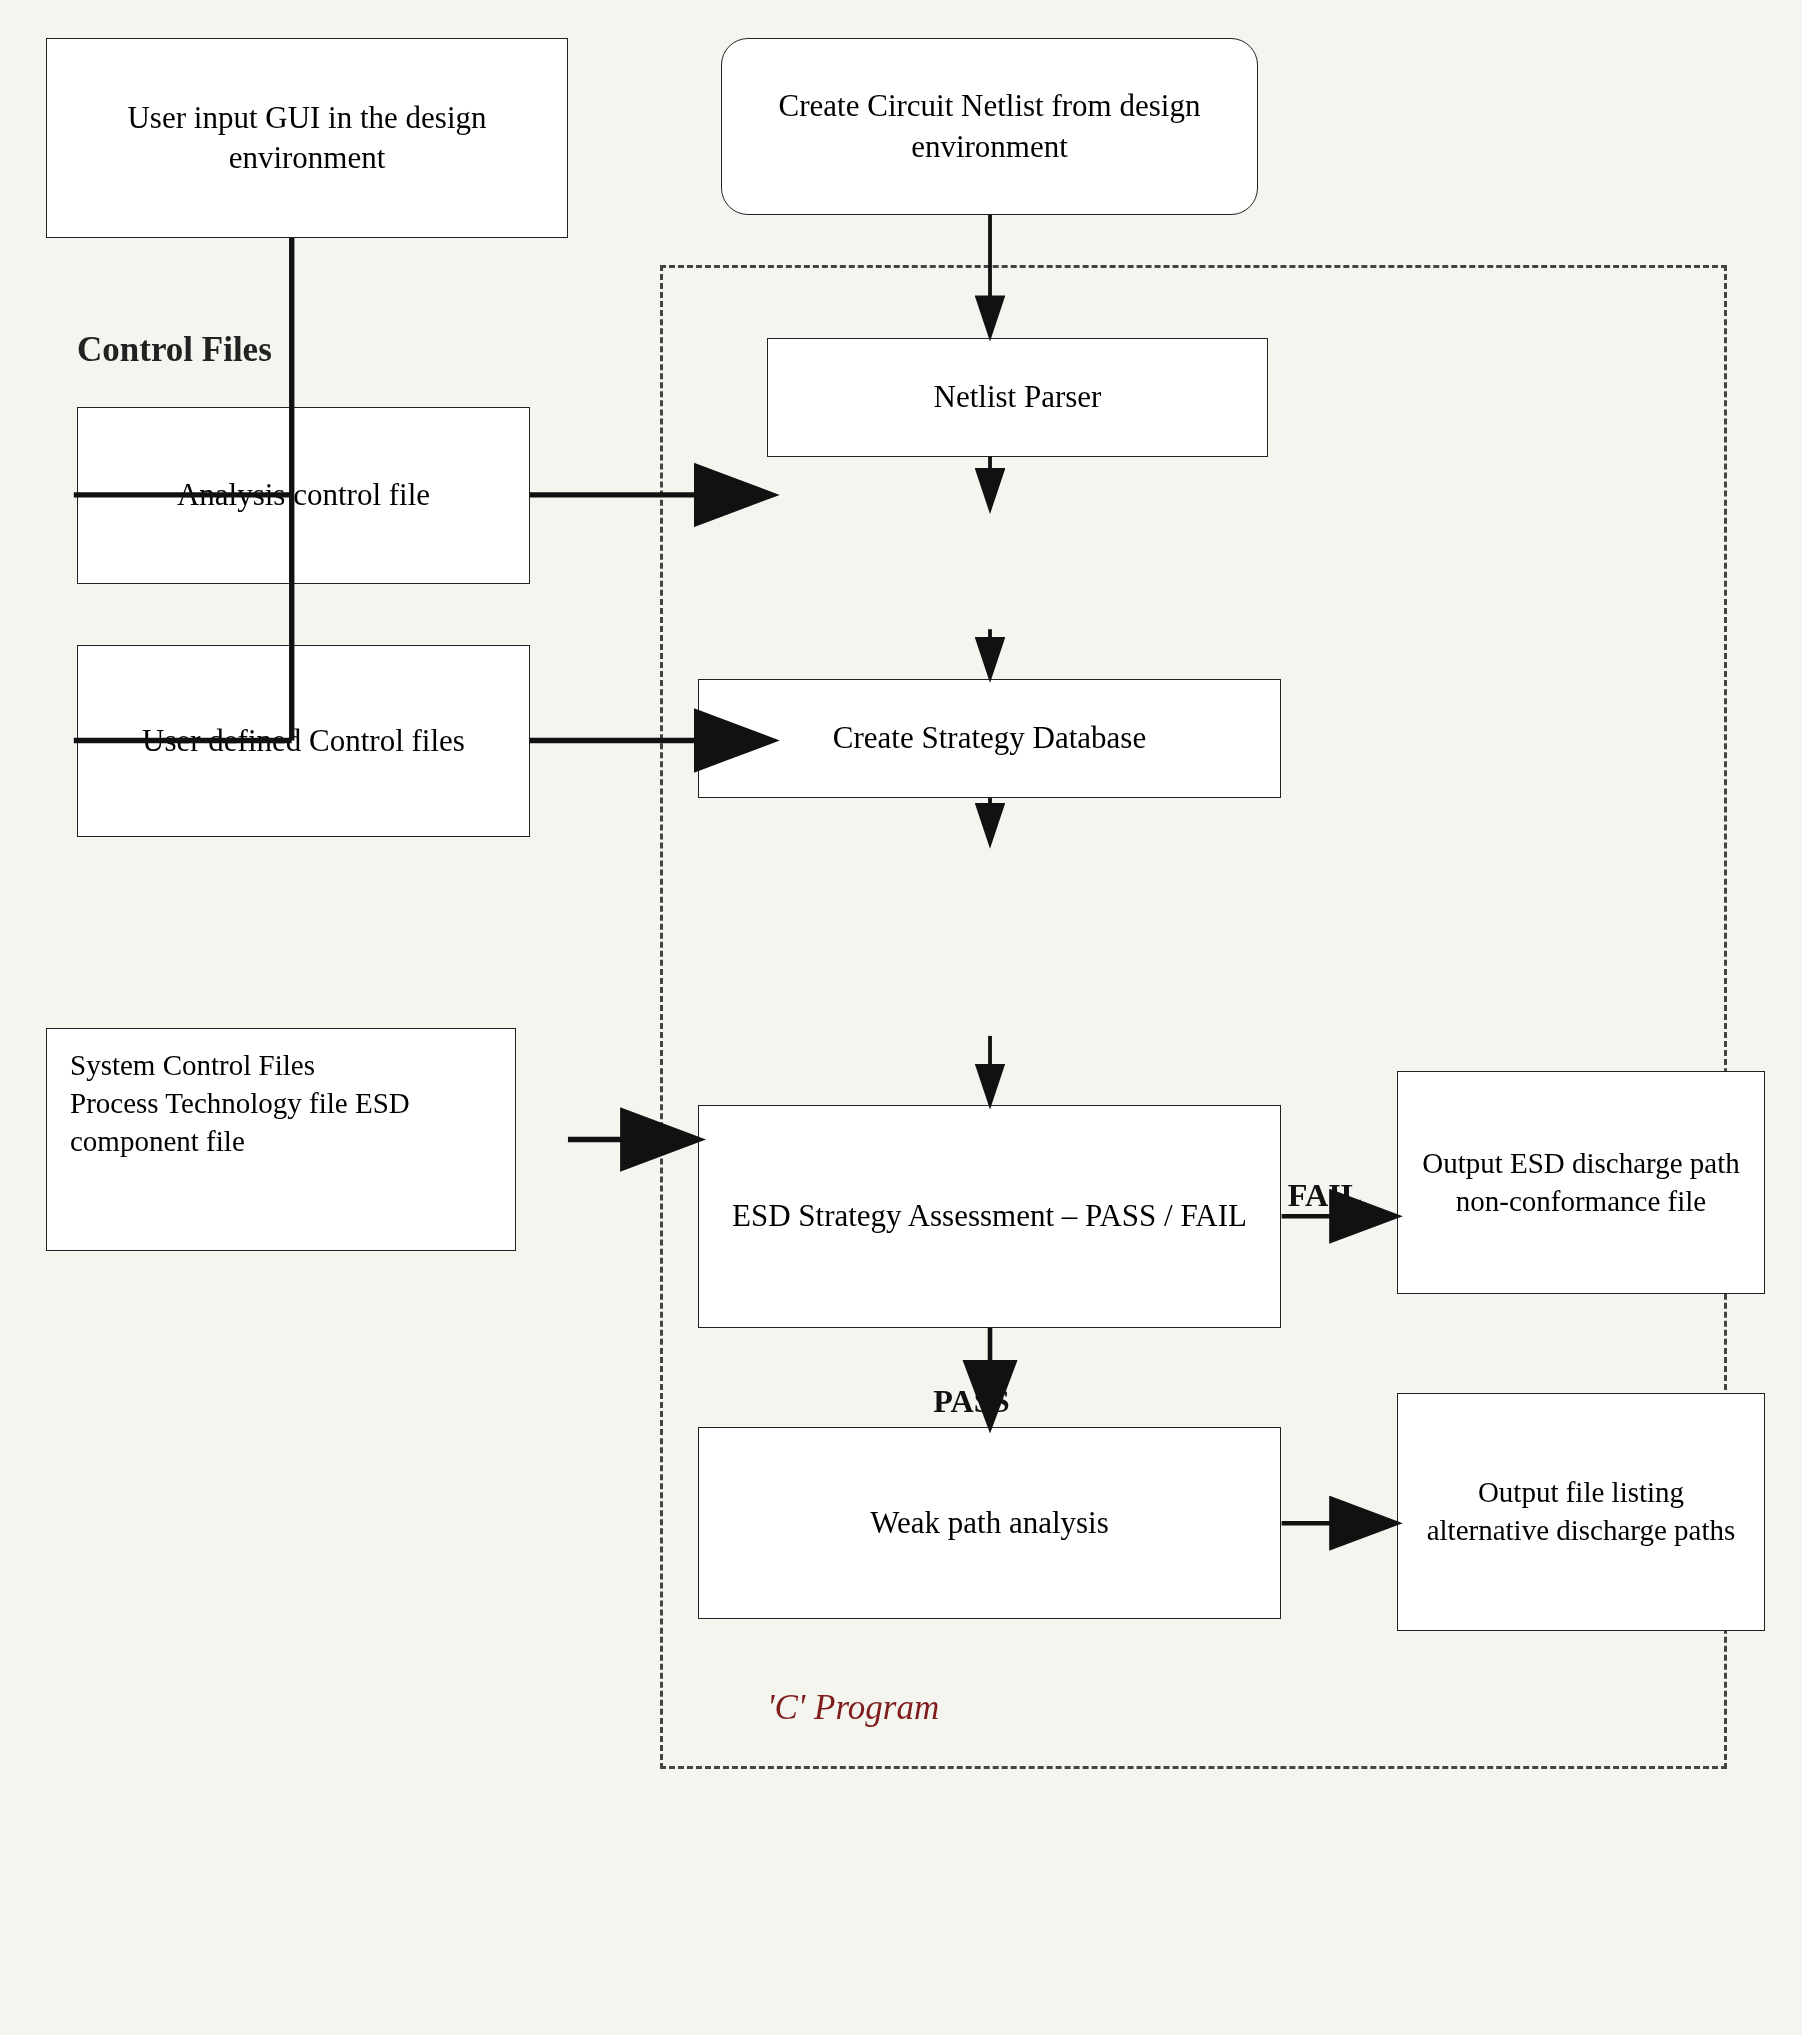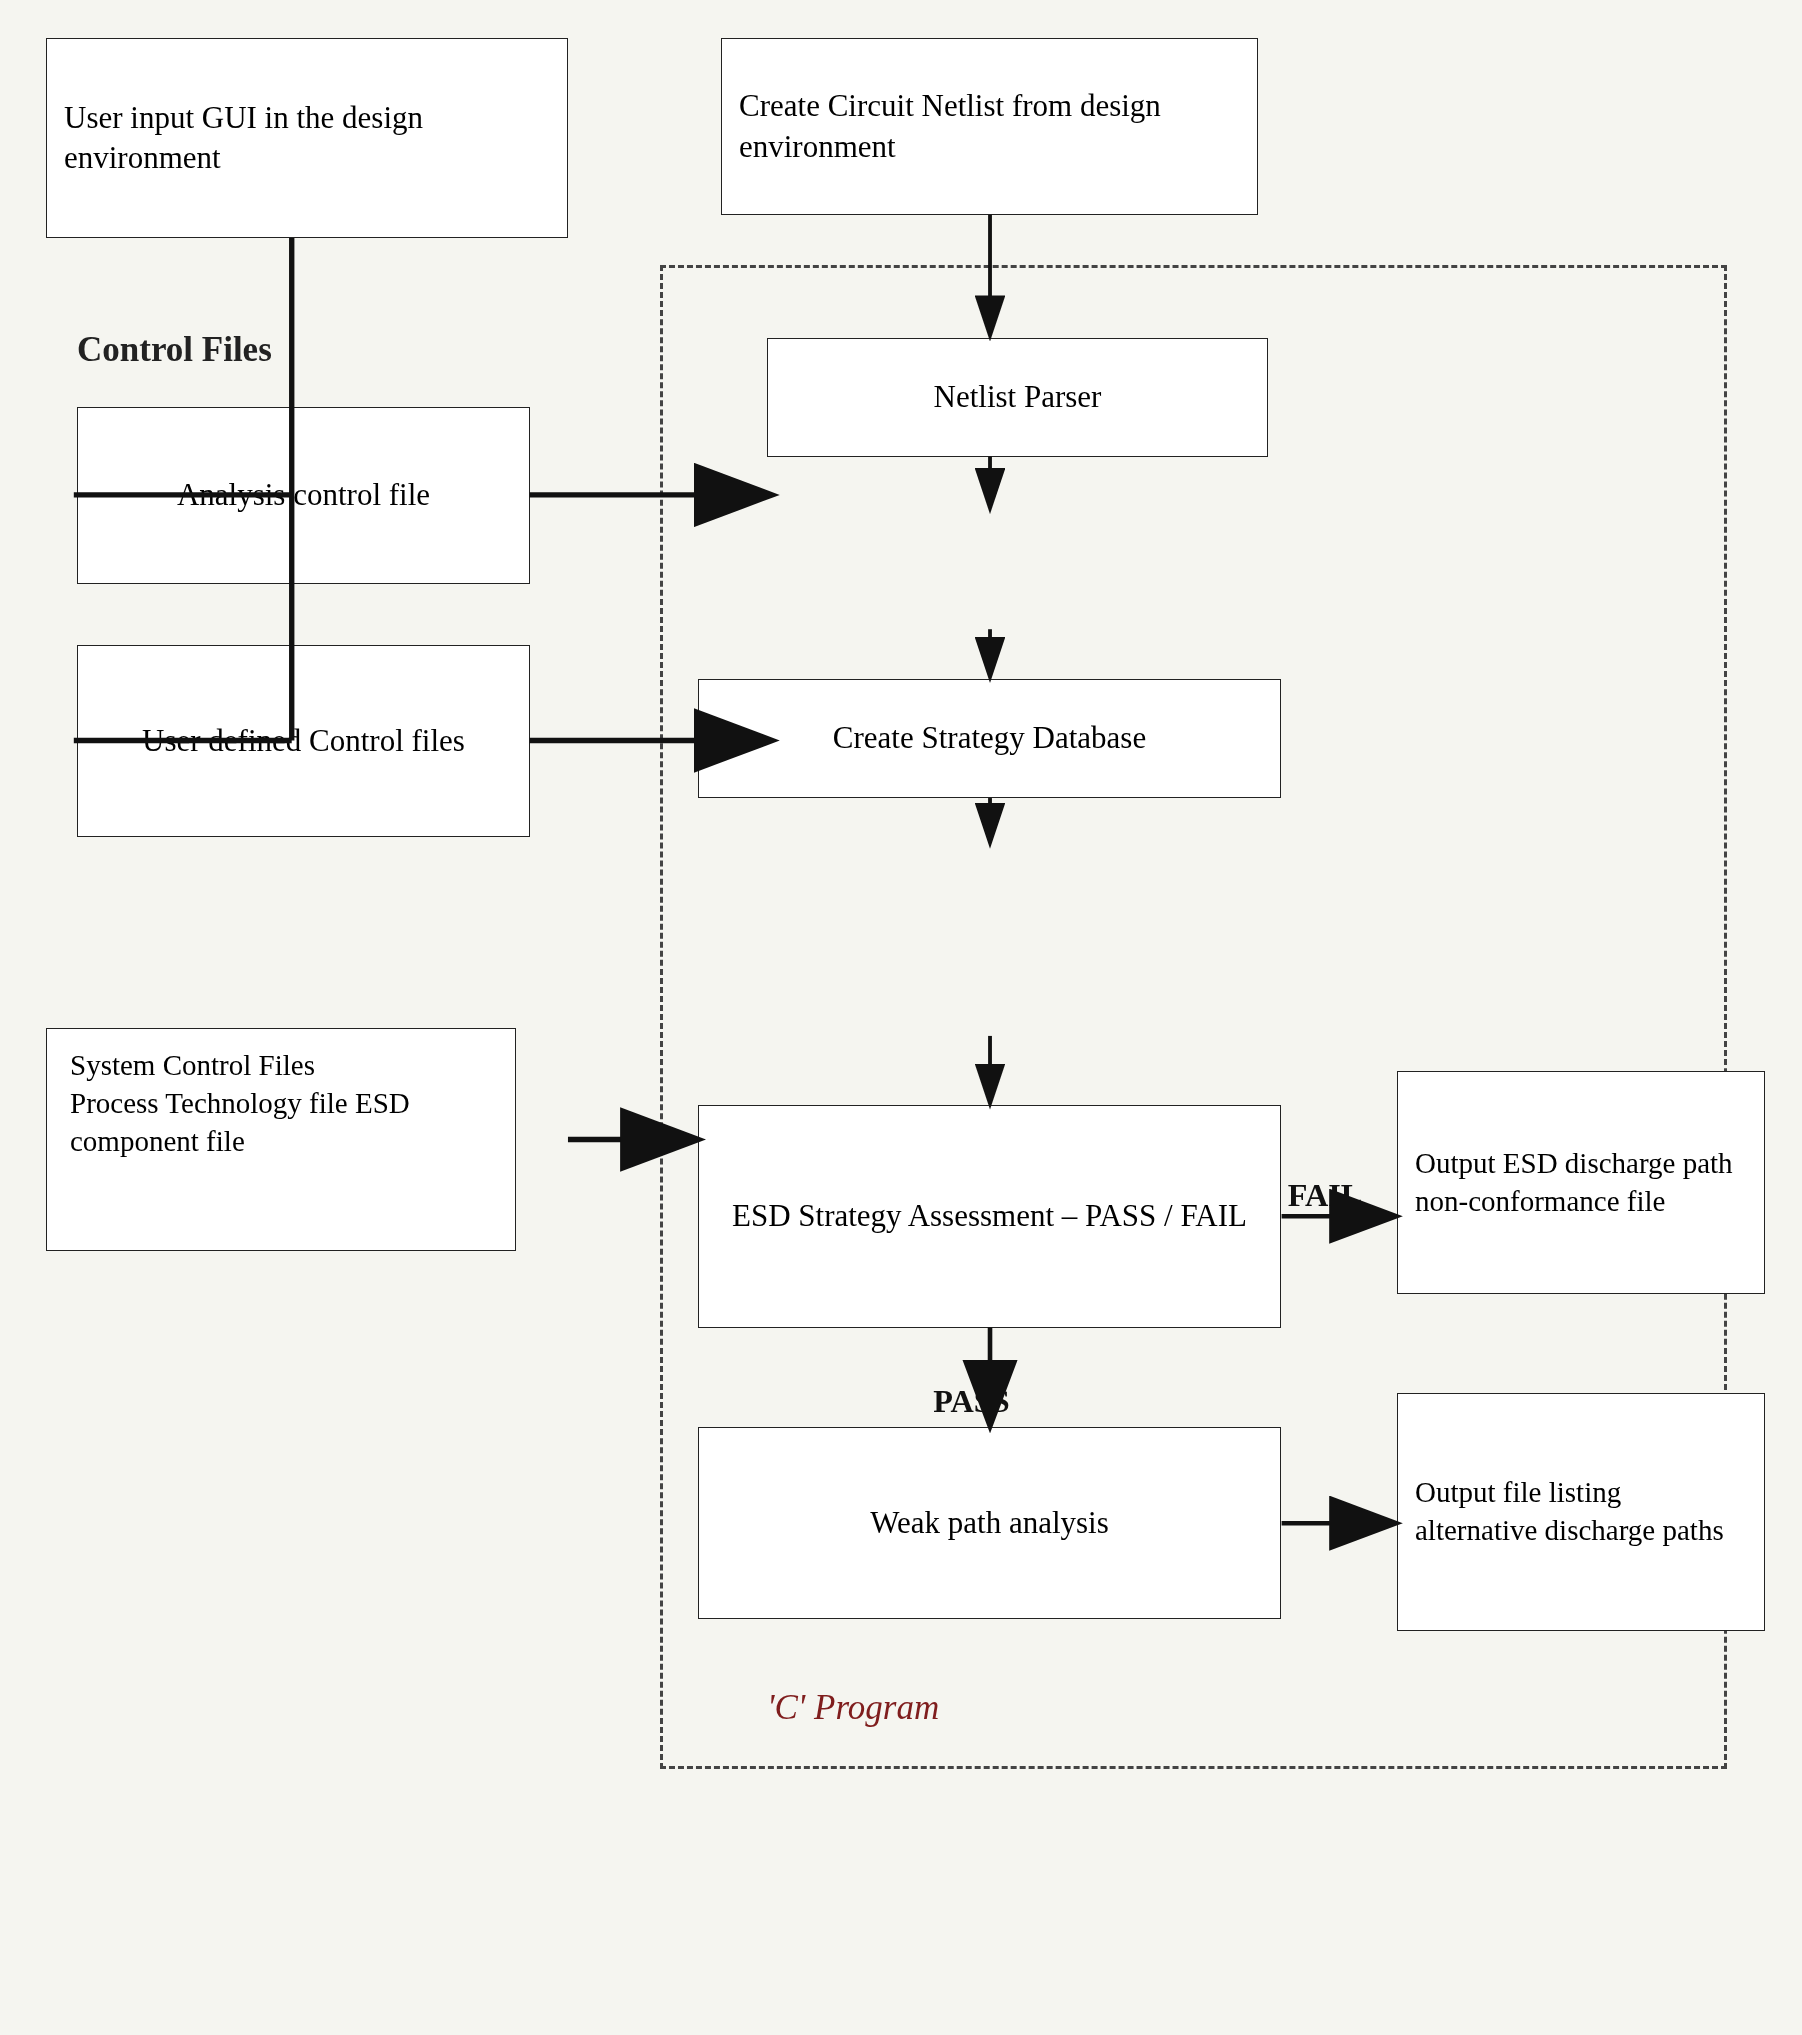--- a/index.html
+++ b/index.html
@@ -19,20 +19,21 @@
       background: #f5f5f0;
     }
 
     .box-thin {
       position: absolute;
       background: white;
       border: 1.5px solid #222;
       display: flex;
       align-items: center;
       justify-content: center;
+      text-align: center;
       font-size: 29px;
       line-height: 1.3;
       padding: 24px 17px;
     }
 
     .dashed-region {
       position: absolute;
       border: 3.1px dashed #444;
     }
 
@@ -65,21 +66,21 @@
 <body>
 
 <div class="diagram-container">
 
   <div class="dashed-region" style="left:660px; top:265px; width:1067px; height:1504px;"></div>
 
   <div class="box-thin" style="left:46px; top:38px; width:522px; height:200px; font-size:31px;">
     <span>User input GUI in the design environment</span>
   </div>
 
-  <div class="box-thin" style="left:721px; top:38px; width:537px; height:177px; font-size:31px;">
+  <div class="box-thin" style="left:721px; top:38px; width:537px; height:177px; font-size:31px;border-radius:27px;">
     <span>Create Circuit Netlist from design environment</span>
   </div>
 
   <div class="label-text" style="left:77px; top:330px; font-size:35px;">
     <span>Control Files</span>
   </div>
 
   <div class="box-thin" style="left:77px; top:407px; width:453px; height:177px; font-size:31px;">
     <span>Analysis control file</span>
   </div>

